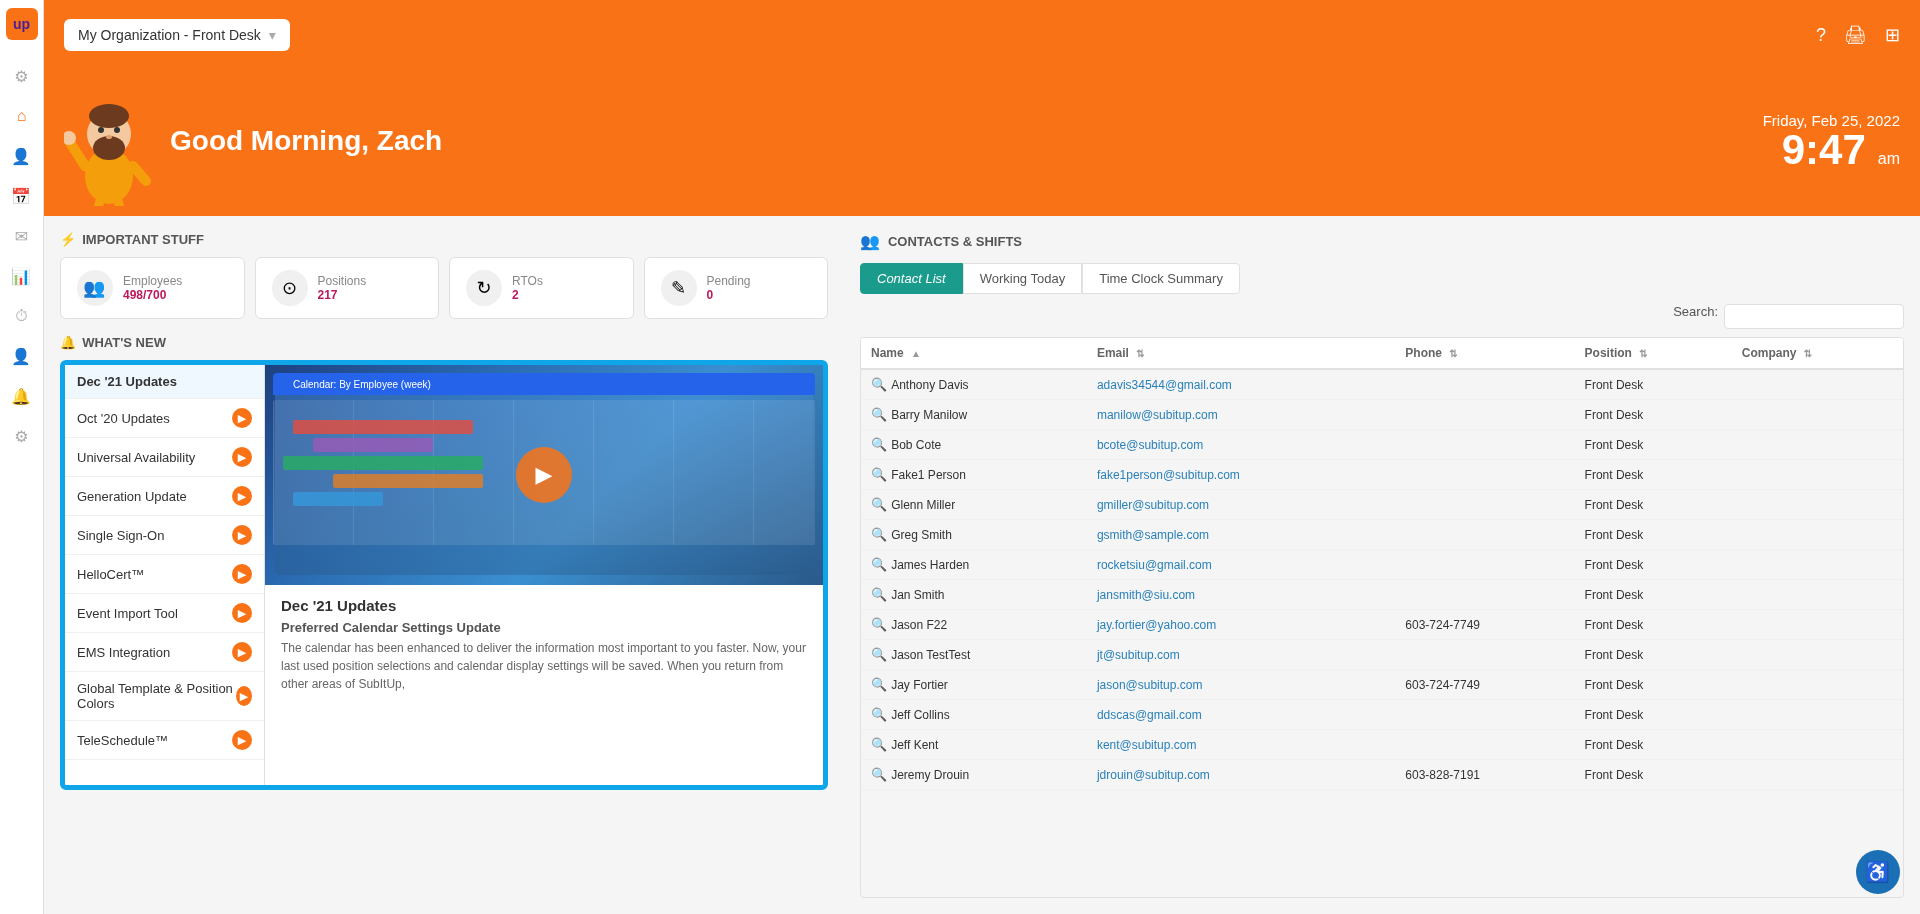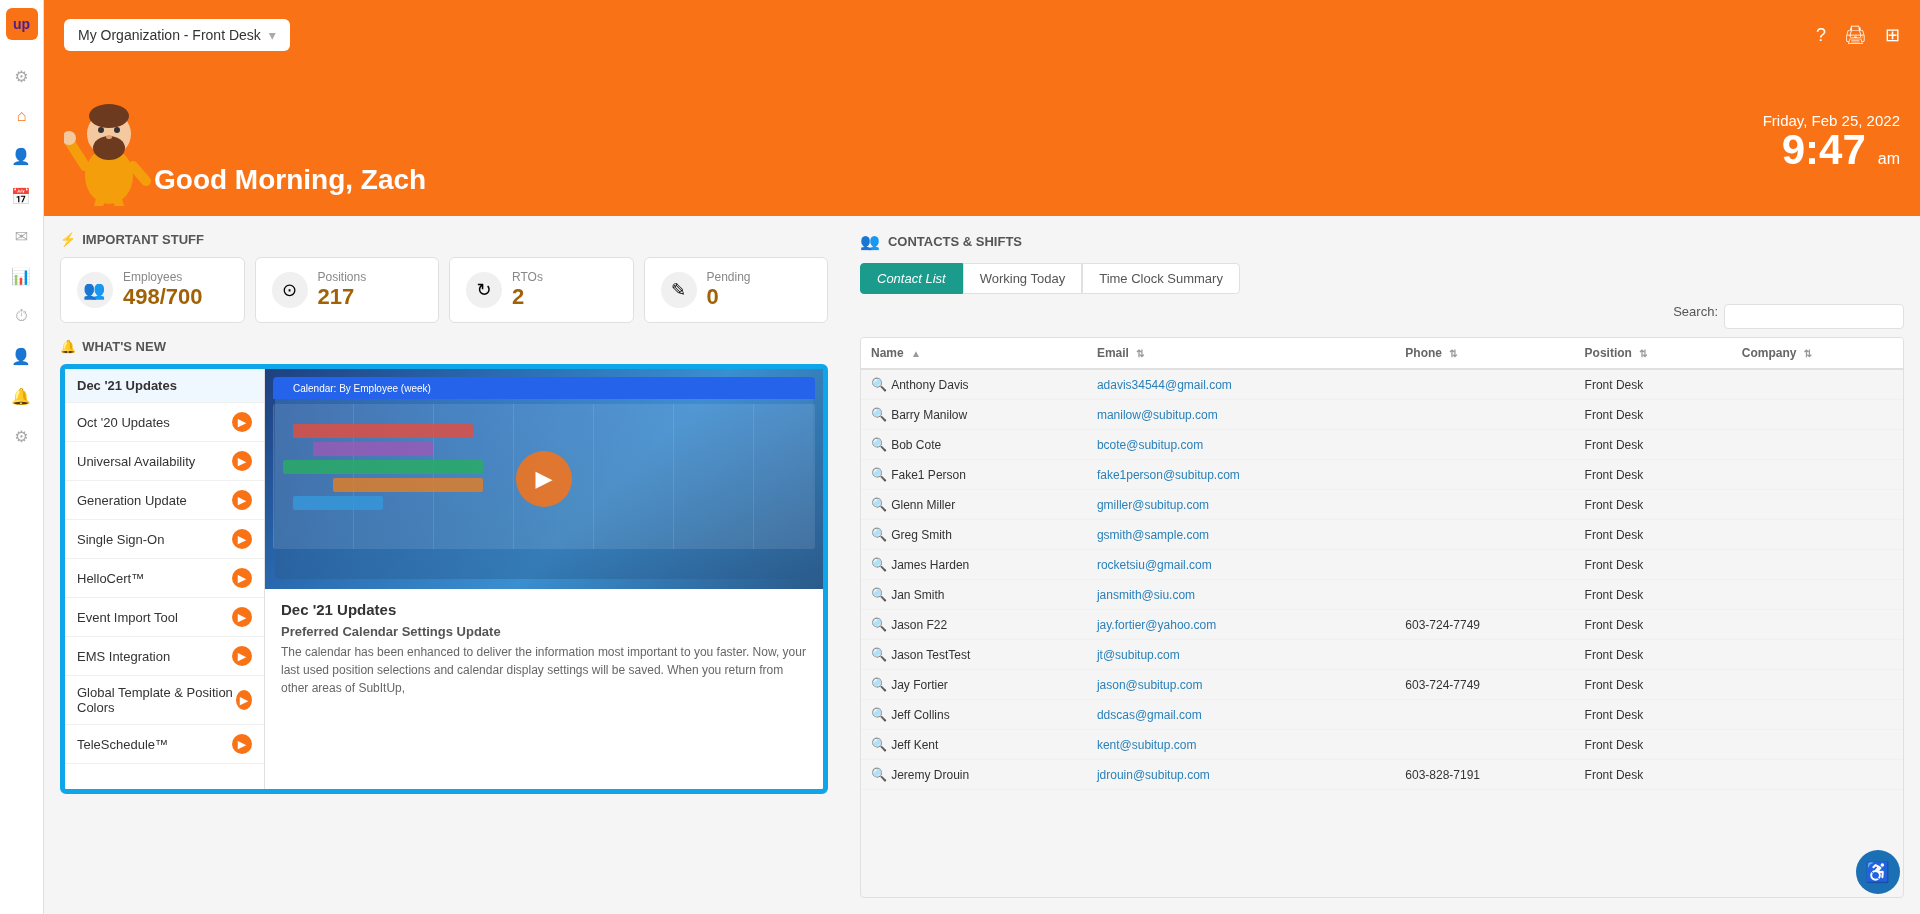--- a/index.html
+++ b/index.html
@@ -85,21 +85,22 @@
     
     .banner {
       background: #f97316;
       padding: 16px 20px 20px 20px;
       display: flex;
       align-items: center;
       justify-content: space-between;
     }
     .banner-left {
       display: flex;
-      align-items: flex-end;
+      align-items: center;
+      gap: 16px;
     }
     .mascot {
       width: 90px;
       height: 110px;
       position: relative;
     }
     .banner-greeting {
       color: white;
       font-size: 28px;
       font-weight: bold;
@@ -164,21 +165,21 @@
       gap: 10px;
     }
     .stat-card-icon {
       width: 36px; height: 36px;
       background: #f0f0f0;
       border-radius: 50%;
       display: flex; align-items: center; justify-content: center;
       font-size: 18px;
     }
     .stat-label { font-size: 12px; color: #888; }
-    .stat-value { font-size: 22px; font-weight: bold; color: #a16207; }
+    .stat-value { font-size: 12px; font-weight: bold; color: #be185d; }
 
     
     .whats-new {
       background: white;
       border: 5px solid #0ea5e9;
       border-radius: 6px;
       overflow: hidden;
     }
     .whats-new-body {
       display: flex;

